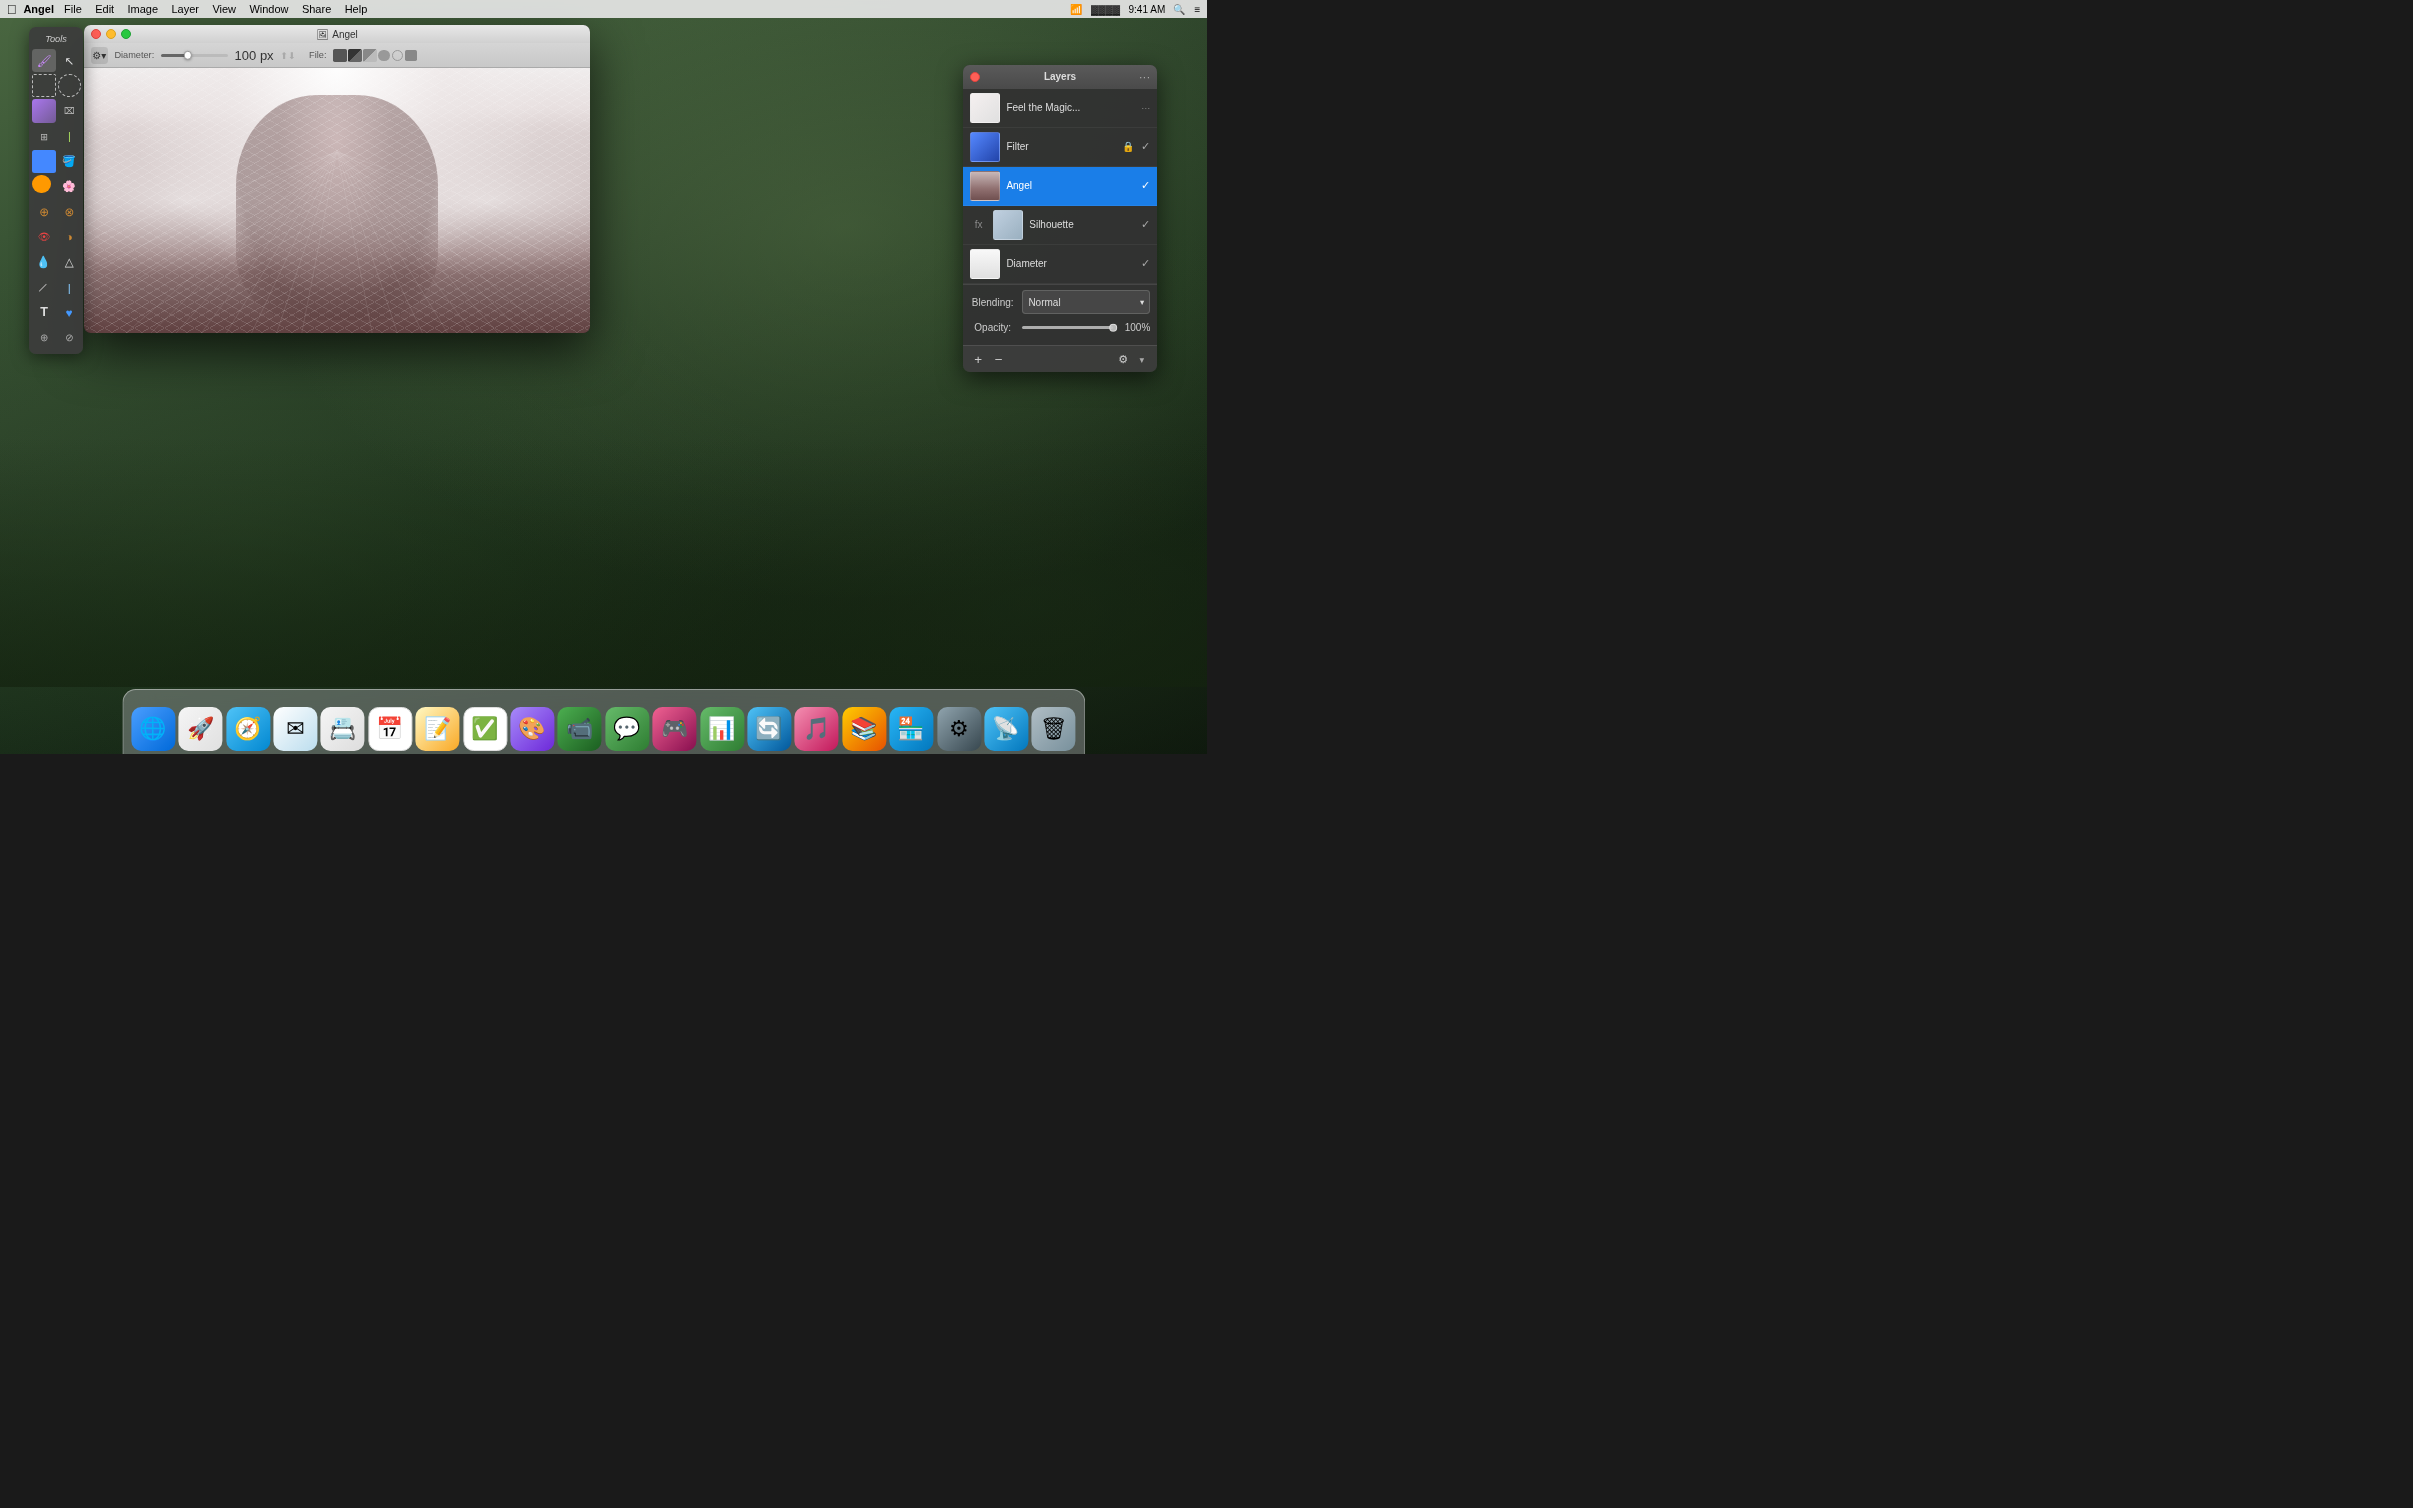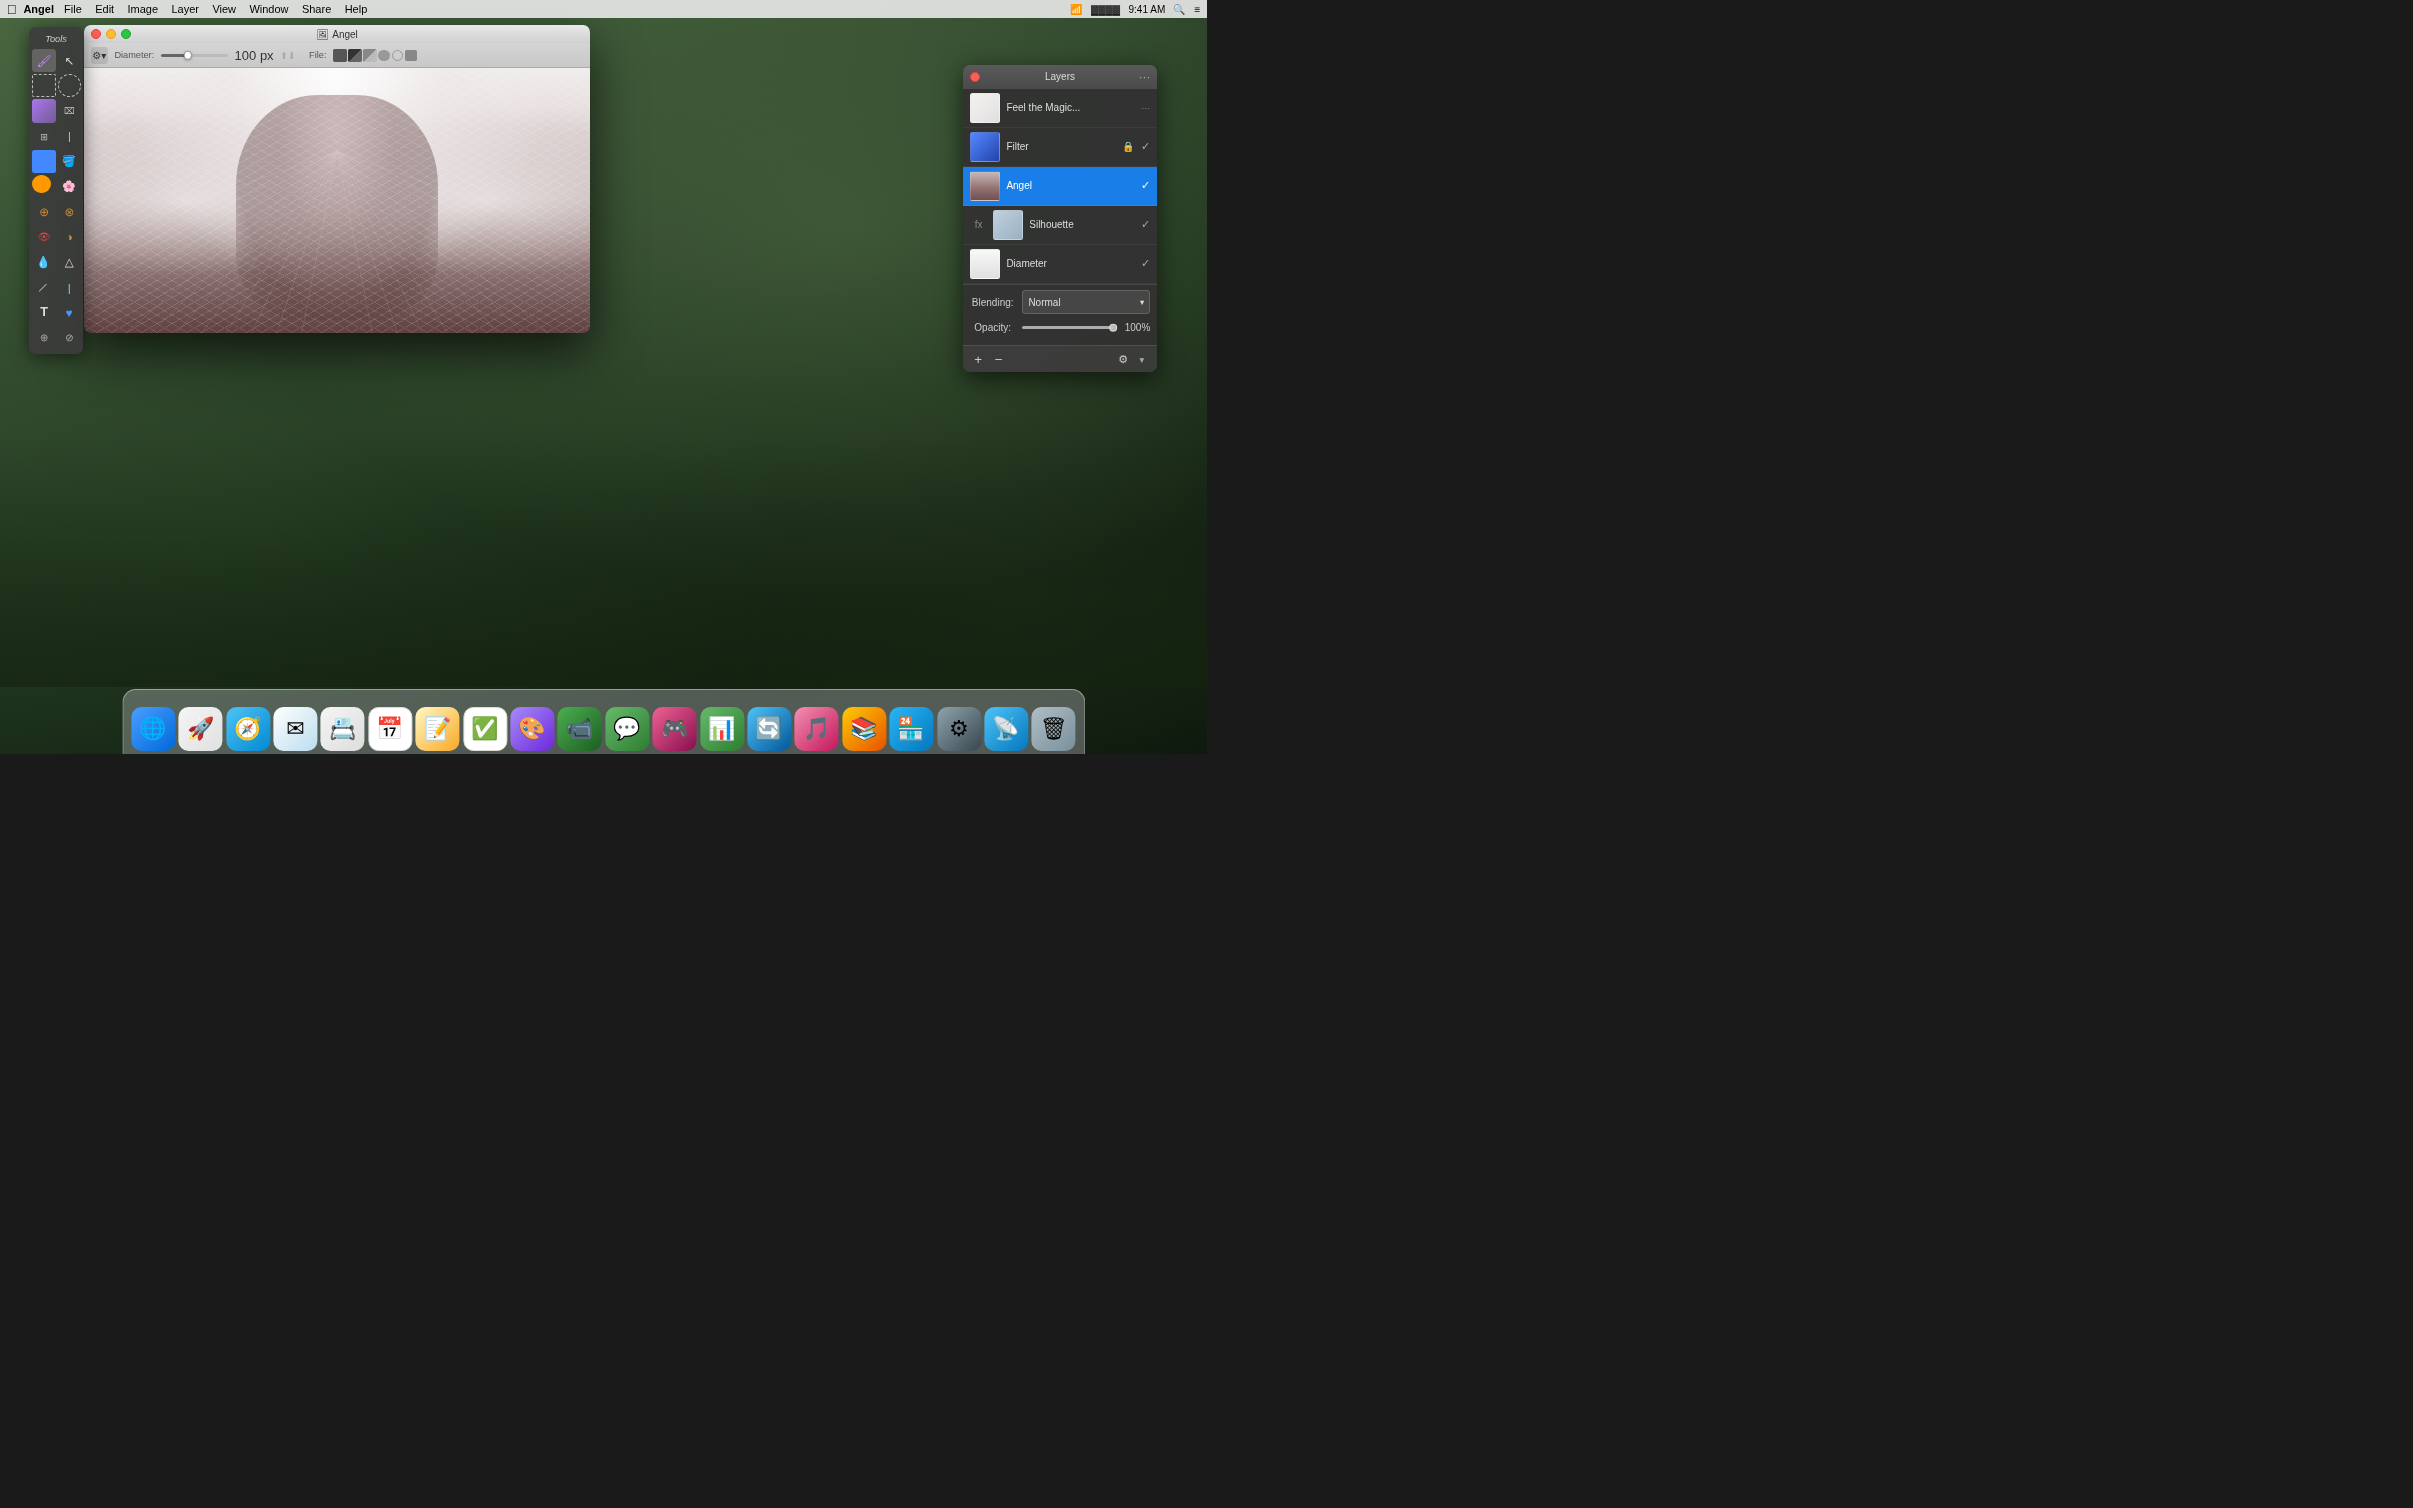--- a/index.html
+++ b/index.html
@@ -360,21 +360,21 @@
       background: #ff5f57;
       border: 0.8px solid #e0443e;
       cursor: pointer;
     }
     .layers-title {
       position: absolute;
       left: 50%;
       transform: translateX(-50%);
       font-size: 10px;
       color: #ddd;
-      font-weight: 400;
+      font-weight: 700;
     }
     .layers-more-btn {
       margin-left: auto;
       color: #aaa;
       font-size: 11.7px;
       cursor: pointer;
     }
 
     
     .layer-row {

